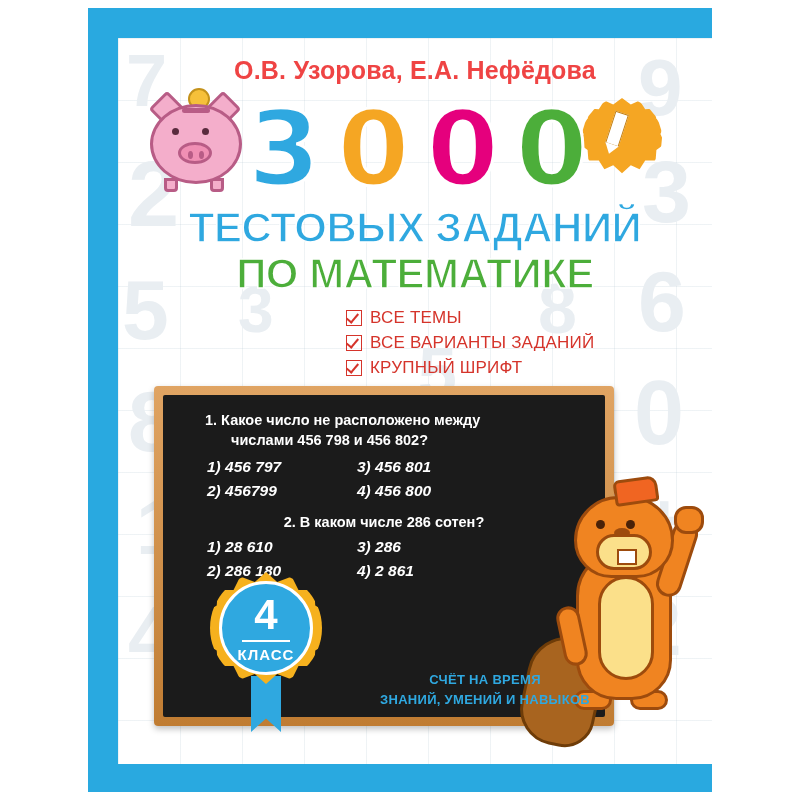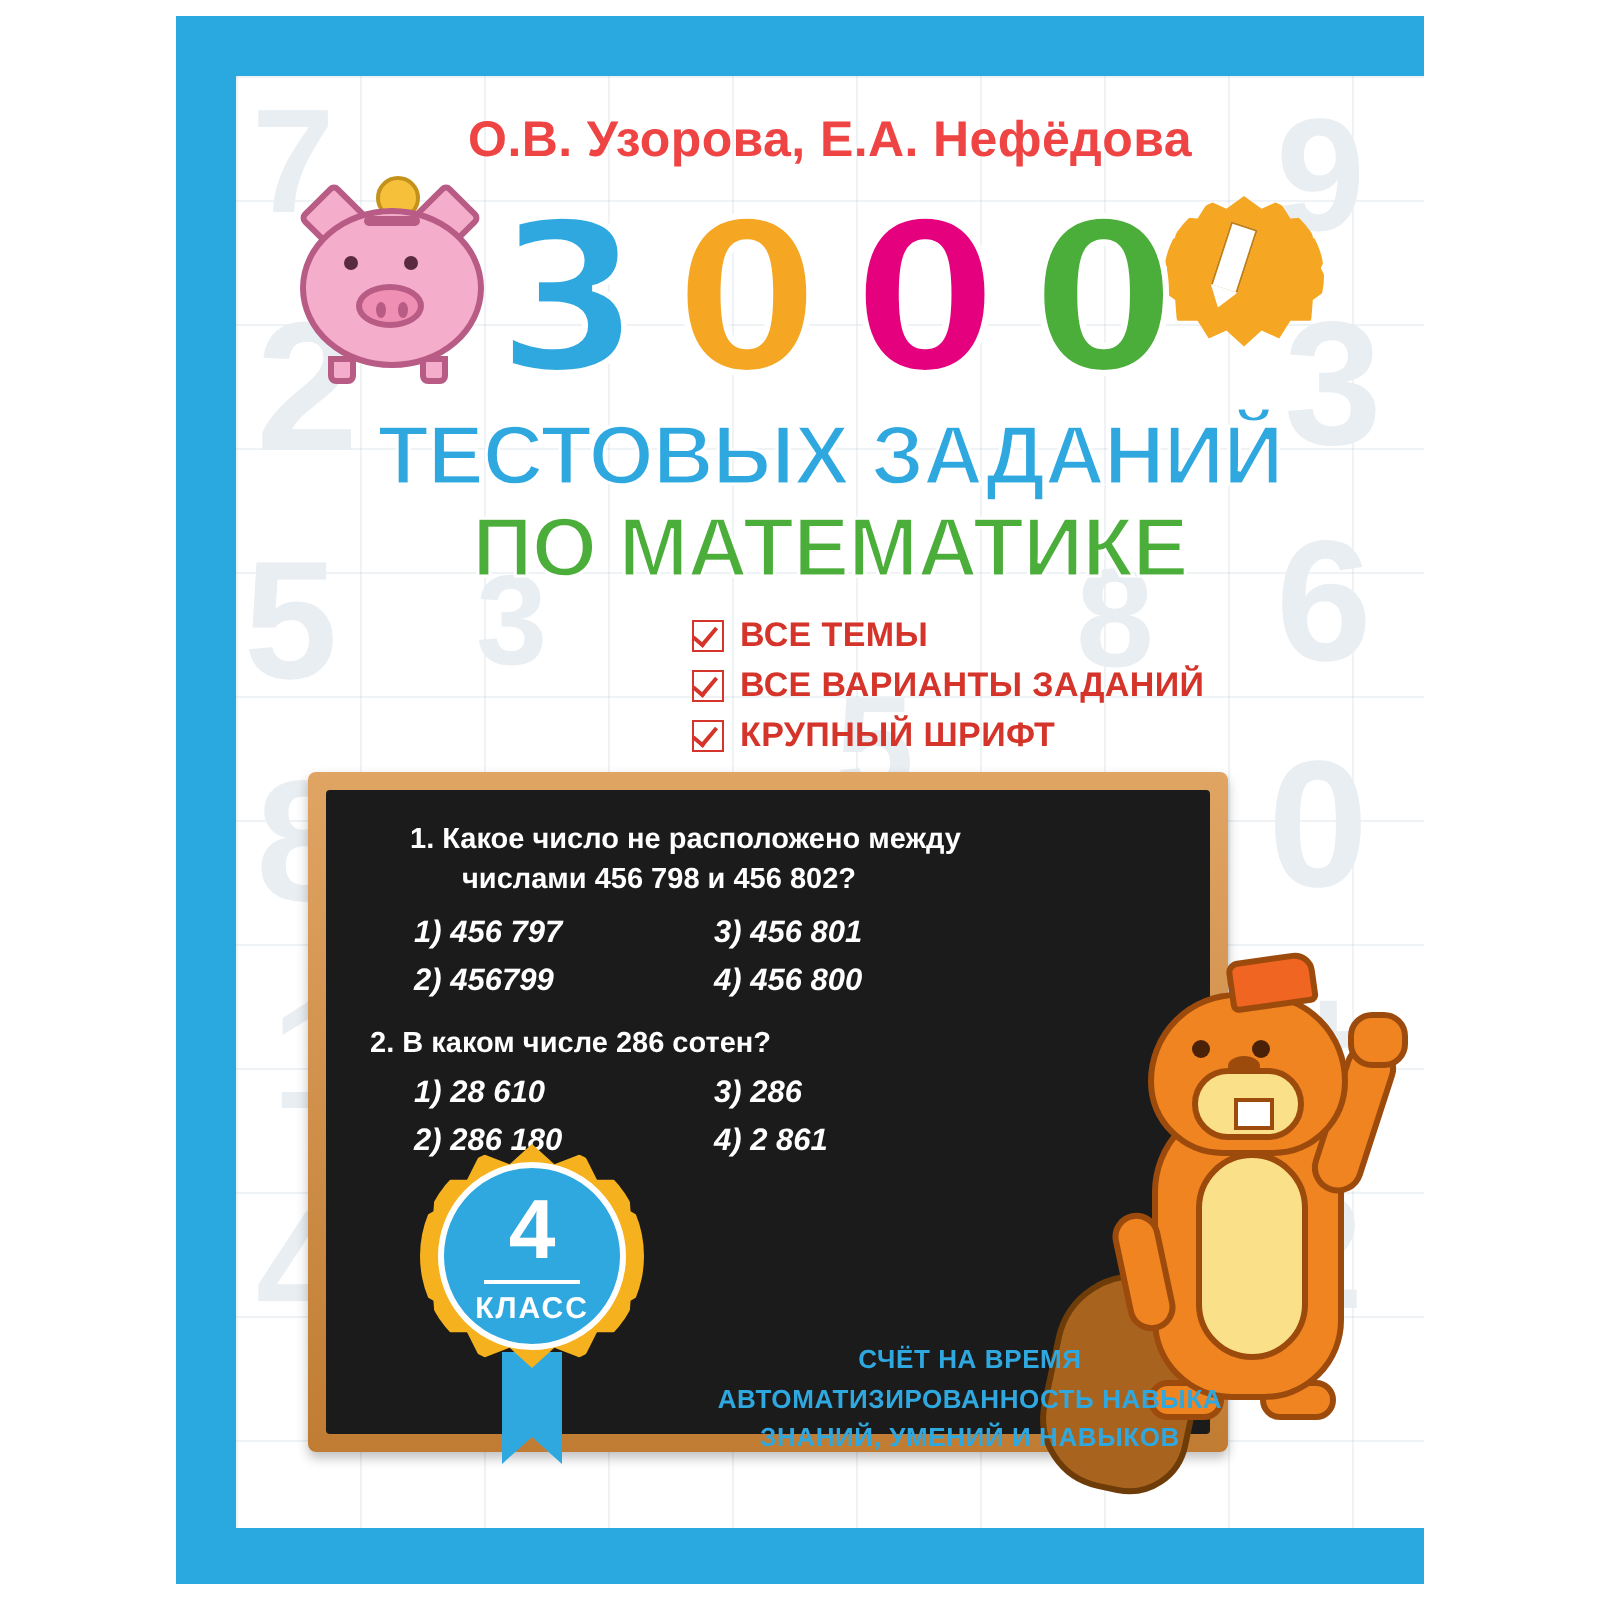--- a/index.html
+++ b/index.html
@@ -171,21 +171,21 @@
     left: 2px;
     top: 0px;
     width: 5px;
     height: 10px;
     border-right: 2px solid #d5342b;
     border-bottom: 2px solid #d5342b;
     transform: rotate(40deg);
   }
   .bullet-label {
     font-size: 17px;
-    font-weight: bold;
+    font-weight: normal;
     color: #d5342b;
     letter-spacing: 0.2px;
   }
 
   
   .board-frame {
     position: absolute;
     left: 66px;
     top: 378px;
     width: 460px;
@@ -223,20 +223,21 @@
     margin-bottom: 6px;
     font-style: italic;
   }
   .opt {
     width: 150px;
   }
   .q2 {
     margin-top: 14px;
     font-size: 14.5px;
     font-weight: bold;
+    text-align: center;
   }
 
   
   .rosette {
     position: absolute;
     left: 122px;
     top: 564px;
     width: 112px;
     height: 112px;
   }
@@ -695,18 +696,17 @@
       <div class="rosette-star"></div>
       <div class="rosette-inner">
         <div class="rosette-num">4</div>
         <div class="rosette-line"></div>
         <div class="rosette-class">КЛАСС</div>
       </div>
     </div>
 
     <div class="footer-text">
       <div>СЧЁТ НА ВРЕМЯ</div>
-      <div>АВТОМАТИЗИРОВАННОСТЬ НАВЫКА</div>
       <div>ЗНАНИЙ, УМЕНИЙ И НАВЫКОВ</div>
     </div>
 
   </div>
 </div>
 
 </body></html>

